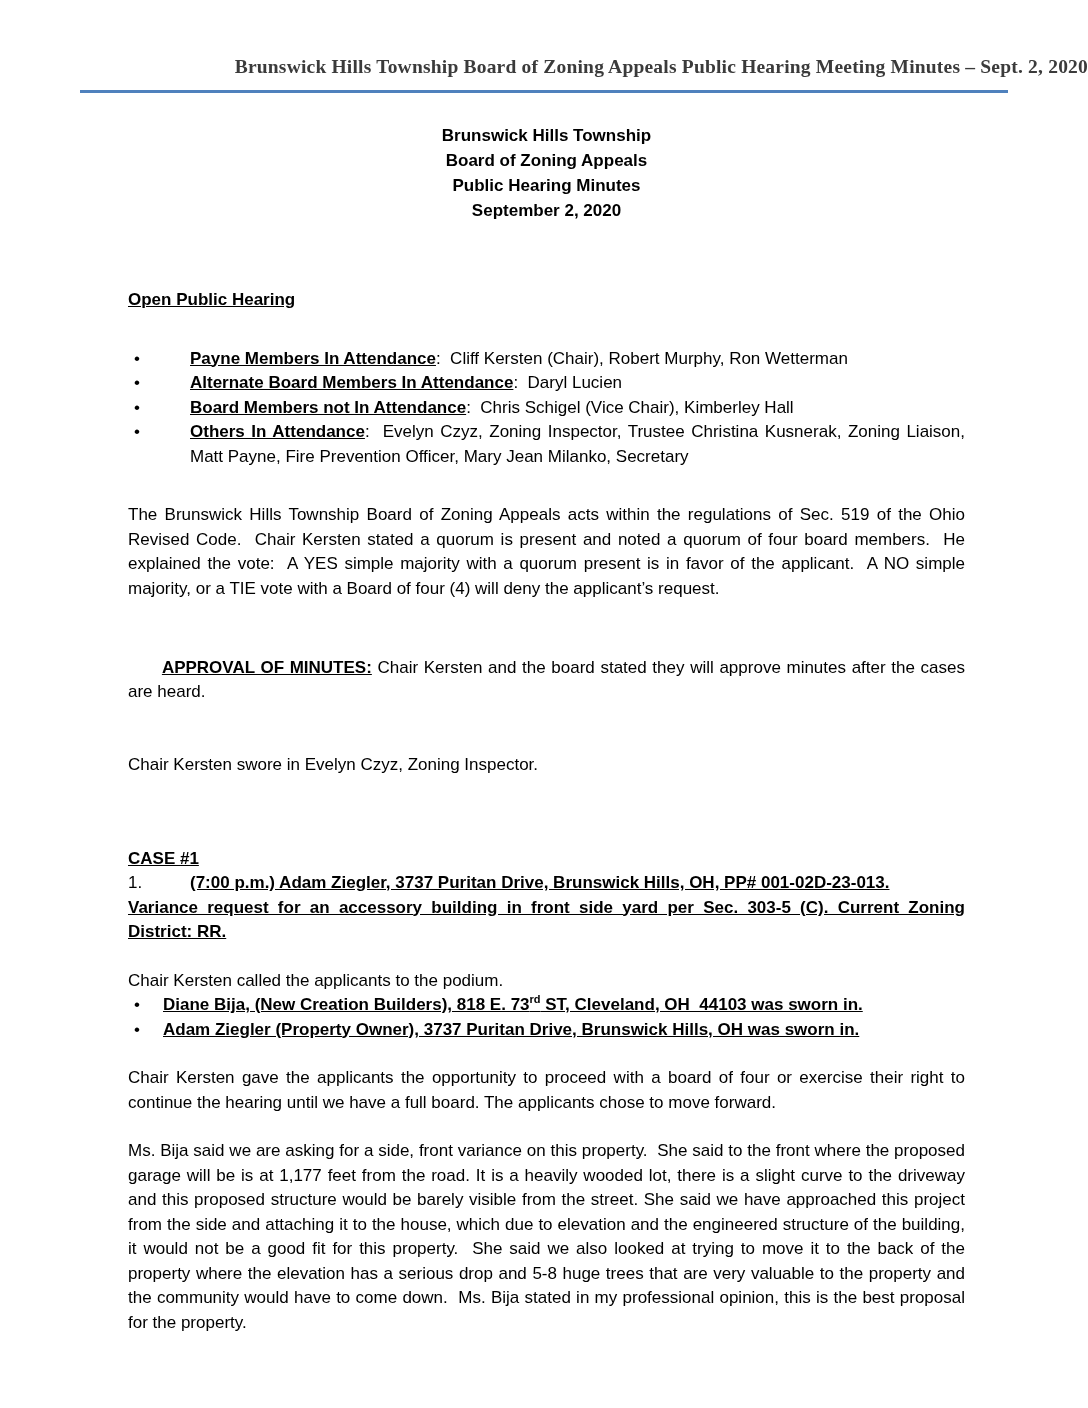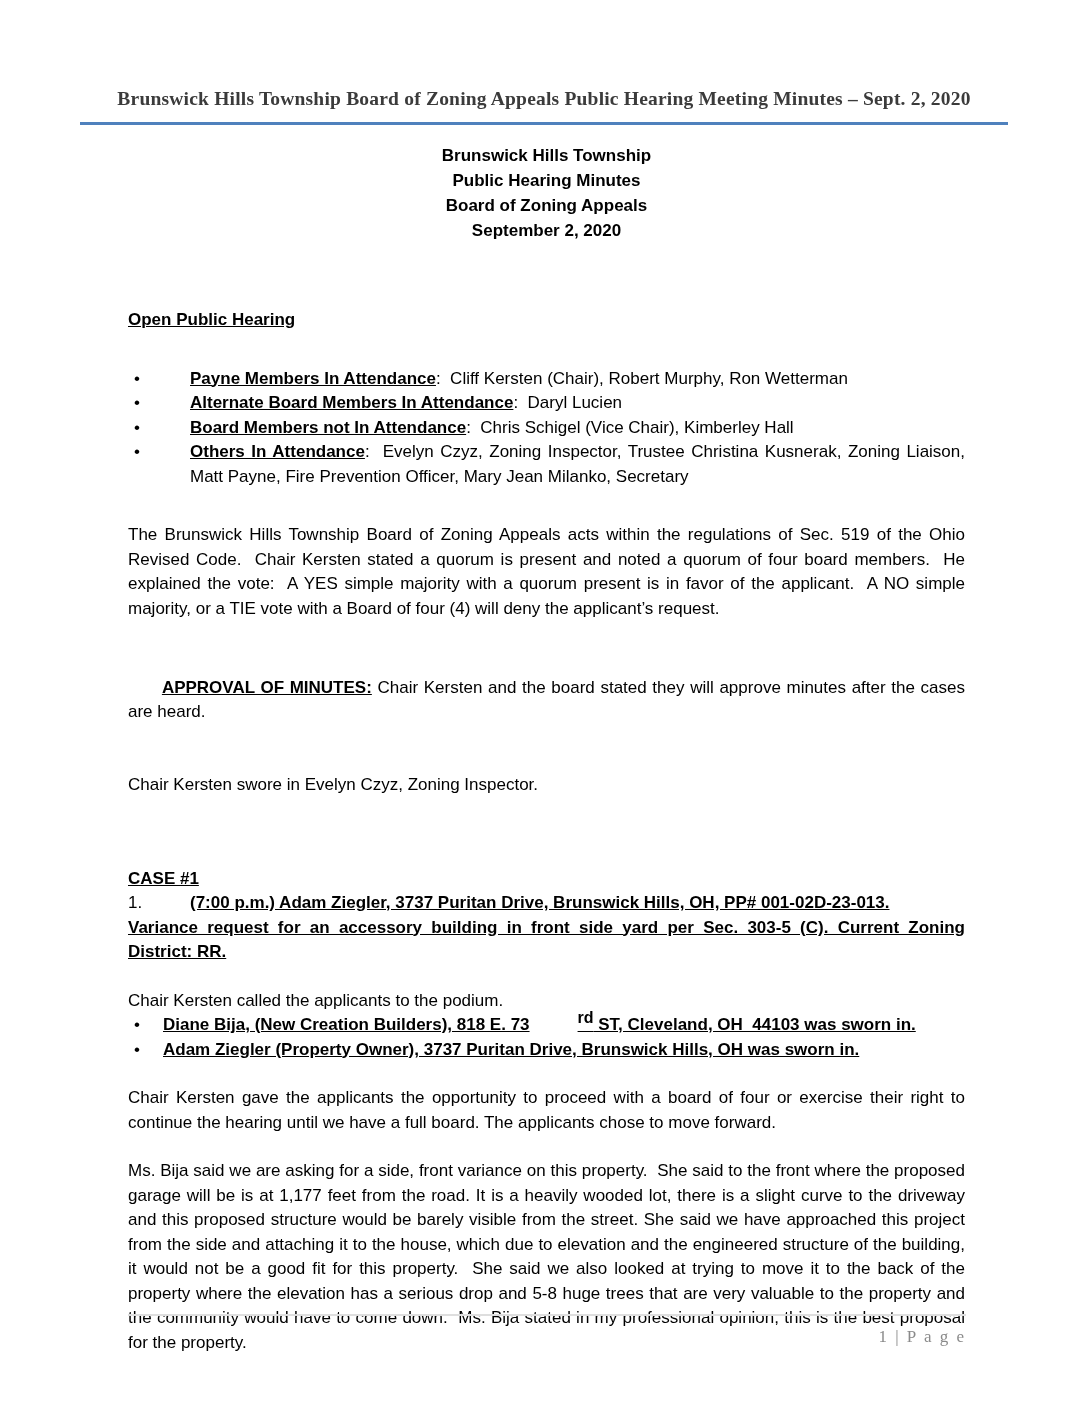--- a/index.html
+++ b/index.html
@@ -9,38 +9,38 @@
     height:1408px;
     background:#ffffff;
     font-family:"Liberation Sans", sans-serif;
     font-size:17px;
     line-height:24.5px;
     color:#000000;
     overflow:hidden;
   }
   
   .hdr-title {
-    padding-top:86px;
-    text-align:center;
+    padding-top:54px;
+    text-align:right;
     font-family:"Liberation Serif", serif;
     font-weight:700;
     font-size:19.5px;
     line-height:26px;
     color:#3b3b3b;
     letter-spacing:0.2px;
   }
   .hdr-rule {
     height:3px;
     background:#4f81bd;
     margin:10px 80px 0 80px;
   }
   
   .content { margin:0 123px 0 128px; }
   .title-block {
-    margin-top:18px;
+    margin-top:30px;
     text-align:center;
     font-weight:700;
   }
   .title-block > div { line-height:25px; }
 
   .para { text-align:justify; white-space:pre-wrap; }
   .bu { font-weight:700; text-decoration:underline; }
   .heading { font-weight:700; text-decoration:underline; display:inline-block;margin-top:45px; }
 
   .mt20 { margin-top:20px; }
@@ -54,21 +54,21 @@
     flex:0 0 62px;
     padding-left:6px;
     box-sizing:border-box;
   }
   .bullet-row .txt { flex:1; text-align:justify; white-space:pre-wrap; }
   .bullet-row.narrow .dot { flex:0 0 35px; }
 
   
   .case-item { text-align:justify; }
   .case-num { display:inline-block; width:62px; }
-  sup.ord { font-size:16px; vertical-align:super; line-height:0;margin-left:48px; }
+  sup.ord { font-size:11px; vertical-align:super; line-height:0; }
 
   
   .footer {
     position:absolute;
     left:128px;
     right:122px;
     top:1314px;
     border-top:2px solid #dedede;
   }
   .page-num {
@@ -85,22 +85,22 @@
 
 <div class="page">
 
   <div class="hdr-title">Brunswick Hills Township Board of Zoning Appeals Public Hearing Meeting Minutes – Sept. 2, 2020</div>
   <div class="hdr-rule"></div>
 
   <div class="content">
 
     <div class="title-block">
       <div>Brunswick Hills Township</div>
+      <div>Board of Zoning Appeals</div>
       <div>Public Hearing Minutes</div>
-      <div>Board of Zoning Appeals</div>
       <div>September 2, 2020</div>
     </div>
 
     <div class="mt20">
       <span class="heading">Open Public Hearing</span>
     </div>
 
     <div class="mt34">
       <div class="bullet-row">
         <span class="dot">•</span>
@@ -148,17 +148,14 @@
         <span class="txt"><span class="bu">Adam Ziegler (Property Owner), 3737 Puritan Drive, Brunswick Hills, OH was sworn in.</span></span>
       </div>
     </div>
 
     <div class="para mt24">Chair Kersten gave the applicants the opportunity to proceed with a board of four or exercise their right to continue the hearing until we have a full board. The applicants chose to move forward.</div>
 
     <div class="para mt24">Ms. Bija said we are asking for a side, front variance on this property.  She said to the front where the proposed garage will be is at 1,177 feet from the road. It is a heavily wooded lot, there is a slight curve to the driveway and this proposed structure would be barely visible from the street. She said we have approached this project from the side and attaching it to the house, which due to elevation and the engineered structure of the building, it would not be a good fit for this property.  She said we also looked at trying to move it to the back of the property where the elevation has a serious drop and 5-8 huge trees that are very valuable to the property and the community would have to come down.  Ms. Bija stated in my professional opinion, this is the best proposal for the property.</div>
 
   </div>
 
-  <div class="footer">
-    <div class="page-num">1 | P a g e</div>
-  </div>
 
 </div>
 
 </body></html>

